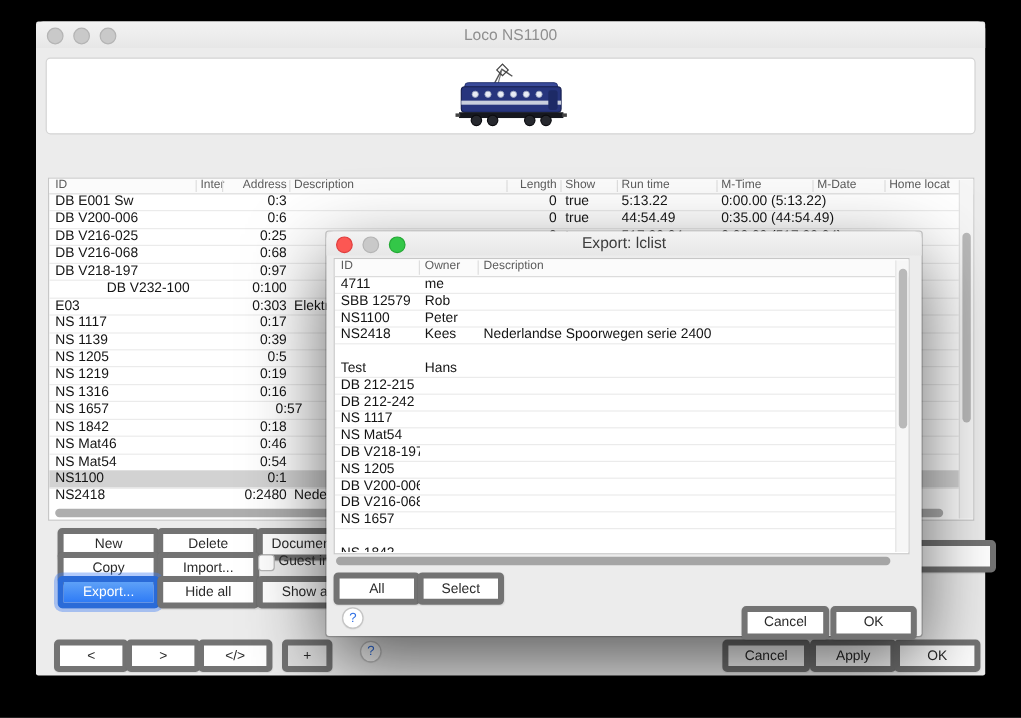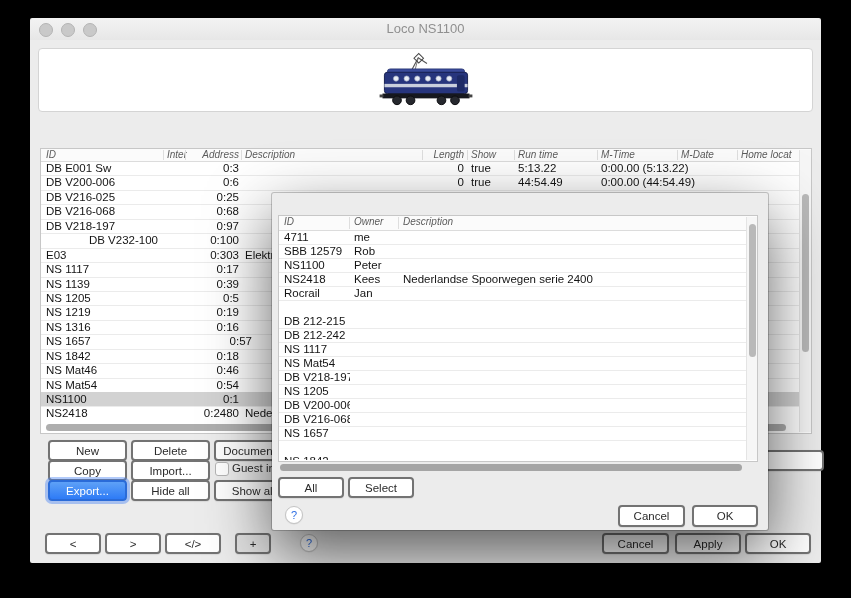--- a/index.html
+++ b/index.html
@@ -11,30 +11,30 @@
   .lights{position:absolute;left:9px;top:5px;display:flex;gap:8px;}
   .light{width:12px;height:12px;border-radius:50%;}
   .light.inactive{background:#c9c9c9;border:0.5px solid #b4b4b4;}
   .panel{position:absolute;background:#fff;border:1px solid #d4d4d4;border-radius:4px;}
   .tabbar{position:absolute;display:flex;background:#fff;border:1px solid #c6c6c6;border-radius:6px;overflow:hidden;height:19px;}
   .tab{font-size:11.5px;color:#2e2e2e;padding:0 13px;line-height:19px;border-right:1px solid #c9c9c9;white-space:nowrap;}
   .tab:last-child{border-right:none;}
   .tab.sel{background:#d5d5d5;}
   .tableBox{position:absolute;background:#fff;border:1px solid #c7c7c7;}
   .thead{position:absolute;left:0;right:0;top:0;background:#fbfbfb;border-bottom:1px solid #dcdcdc;}
-  .hcell{position:absolute;top:0;font-size:10px;color:#5c5c5c;white-space:nowrap;overflow:hidden;line-height:12px;font-style:italic;}
+  .hcell{position:absolute;top:0;font-size:10px;color:#5c5c5c;white-space:nowrap;overflow:hidden;line-height:12px;}
   .sep{position:absolute;top:1px;bottom:1px;width:1px;background:#dedede;}
   .tbody{position:absolute;left:0;right:0;overflow:hidden;}
   .trow{position:absolute;border-bottom:1px solid #ebebeb;}
   .trow.sel{background:#d2d2d2;}
   .tcell{position:absolute;top:0;font-size:11.5px;color:#141414;white-space:nowrap;overflow:hidden;line-height:14px;}
   .vscroll{position:absolute;top:1px;bottom:1px;width:11px;background:#f6f6f6;border-left:1px solid #e4e4e4;}
   .vthumb{position:absolute;left:2px;width:7px;background:#b9b9b9;border-radius:4px;}
   .hthumb{position:absolute;height:7px;background:#aeaeae;border-radius:4px;}
-  .btn{position:absolute;height:17px;background:#fff;border:2px solid #737373;border-radius:4px;
+  .btn{position:absolute;height:17px;background:#fff;border:5px solid #737373;border-radius:4px;
     font-size:11.5px;color:#2b2b2b;display:flex;align-items:center;justify-content:center;
     box-shadow:0 .5px 1px rgba(0,0,0,.08);white-space:nowrap;}
   .btn.primary{background:linear-gradient(#5ea1f7,#2e7bf6);border-color:#2a6bd8;color:#fff;
     box-shadow:0 0 0 3px rgba(62,125,246,.4);}
   .btn.gray{background:#e2e2e2;}
   .help{position:absolute;width:16px;height:16px;border-radius:50%;background:#fff;border:1px solid #c4c4c4;
     color:#2f6fe4;font-size:11px;display:flex;align-items:center;justify-content:center;box-shadow:0 .5px 1px rgba(0,0,0,.1);}
   .checkbox{position:absolute;width:12px;height:12px;background:#fff;border:1px solid #b5b5b5;border-radius:3px;}
   .cblabel{position:absolute;font-size:11.5px;color:#2b2b2b;white-space:nowrap;}
 </style>
@@ -114,21 +114,21 @@
           <div class="tcell" style="left: 700px; width: 58px; line-height: 14.44px;"></div>
         </div>
         <div class="trow" style="top: 14.44px; left: 0px; right: 0px; height: 14.44px;">
           <div class="tcell" style="left: 5px; width: 112px; line-height: 14.44px;">DB V200-006</div>
           <div class="tcell" style="left: 126px; width: 20px; line-height: 14.44px;"></div>
           <div class="tcell" style="left: 148px; width: 50px; line-height: 14.44px; text-align: right;">0:6</div>
           <div class="tcell" style="left: 204px; width: 176px; line-height: 14.44px;"></div>
           <div class="tcell" style="left: 385px; width: 38px; line-height: 14.44px; text-align: right;">0</div>
           <div class="tcell" style="left: 430px; width: 42px; line-height: 14.44px;">true</div>
           <div class="tcell" style="left: 477px; width: 80px; line-height: 14.44px;">44:54.49</div>
-          <div class="tcell" style="left: 560px; width: 118px; line-height: 14.44px;">0:00.00 (44:54.49)</div>
+          <div class="tcell" style="left: 560px; width: 118px; line-height: 14.44px;">0:35.00 (44:54.49)</div>
           <div class="tcell" style="left: 640px; width: 54px; line-height: 14.44px;"></div>
           <div class="tcell" style="left: 700px; width: 58px; line-height: 14.44px;"></div>
         </div>
         <div class="trow" style="top: 28.88px; left: 0px; right: 0px; height: 14.44px;">
           <div class="tcell" style="left: 5px; width: 112px; line-height: 14.44px;">DB V216-025</div>
           <div class="tcell" style="left: 126px; width: 20px; line-height: 14.44px;"></div>
           <div class="tcell" style="left: 148px; width: 50px; line-height: 14.44px; text-align: right;">0:25</div>
           <div class="tcell" style="left: 204px; width: 176px; line-height: 14.44px;"></div>
           <div class="tcell" style="left: 385px; width: 38px; line-height: 14.44px; text-align: right;">0</div>
           <div class="tcell" style="left: 430px; width: 42px; line-height: 14.44px;">true</div>
@@ -342,20 +342,28 @@
   <div class="btn" style="left:75px;top:515px;width:52px;">&gt;</div>
   <div class="btn" style="left:135px;top:515px;width:52px;">&lt;/&gt;</div>
   <div class="btn gray" style="left:205px;top:515px;width:32px;">+</div>
   <div class="help" style="left:270px;top:516px;">?</div>
   <div class="btn" style="left:572px;top:515px;width:63px;">Cancel</div>
   <div class="btn" style="left:645px;top:515px;width:62px;">Apply</div>
   <div class="btn" style="left:715px;top:515px;width:62px;">OK</div>
 </div>
 
 <div class="window" style="left:272px;top:193px;width:496px;height:337px;z-index:10;box-shadow:0 24px 65px rgba(0,0,0,.62),0 0 0 1px rgba(0,0,0,.2);">
+  <div class="titlebar" style="height:20px;">
+    <div class="lights" style="top:4px;left:8px;gap:8px;">
+      <div class="light" style="background:#fc5753;border:0.5px solid #df3e3e;"></div>
+      <div class="light inactive"></div>
+      <div class="light" style="background:#33c748;border:0.5px solid #24a835;"></div>
+    </div>
+    <div class="title" style="height:20px;line-height:20px;color:#3c3c3c;">Export: lclist</div>
+  </div>
 
   <div class="tableBox" style="left:6px;top:22px;width:478px;height:245px;">
     <div class="thead" id="exp-head" style="height:14px;">
         <div class="hcell" style="left: 5px; width: 66px;">ID</div>
         <div class="hcell" style="left: 75px; width: 46px;">Owner</div>
         <div class="hcell" style="left: 124px; width: 340px;">Description</div>
         <div class="sep" style="left: 70px;"></div>
         <div class="sep" style="left: 119px;"></div>
       </div>
     <div class="tbody" id="exp-body" style="top:14px;bottom:1px;right:10px;">
@@ -372,23 +380,23 @@
         <div class="trow" style="top: 28px; left: 0px; right: 0px; height: 14px;">
           <div class="tcell" style="left: 5px; width: 66px; line-height: 14px;">NS1100</div>
           <div class="tcell" style="left: 75px; width: 46px; line-height: 14px;">Peter</div>
           <div class="tcell" style="left: 124px; width: 340px; line-height: 14px;"></div>
         </div>
         <div class="trow" style="top: 42px; left: 0px; right: 0px; height: 14px;">
           <div class="tcell" style="left: 5px; width: 66px; line-height: 14px;">NS2418</div>
           <div class="tcell" style="left: 75px; width: 46px; line-height: 14px;">Kees</div>
           <div class="tcell" style="left: 124px; width: 340px; line-height: 14px;">Nederlandse Spoorwegen serie 2400</div>
         </div>
-        <div class="trow" style="top: 56px; left: 0px; right: 0px; height: 14px;">
-          <div class="tcell" style="left: 5px; width: 66px; line-height: 14px;">Rocrail</div>
-          <div class="tcell" style="left: 75px; width: 46px; line-height: 14px;">Jan</div>
+        <div class="trow" style="top: 70px; left: 0px; right: 0px; height: 14px;">
+          <div class="tcell" style="left: 5px; width: 66px; line-height: 14px;">Test</div>
+          <div class="tcell" style="left: 75px; width: 46px; line-height: 14px;">Hans</div>
           <div class="tcell" style="left: 124px; width: 340px; line-height: 14px;"></div>
         </div>
         <div class="trow" style="top: 84px; left: 0px; right: 0px; height: 14px;">
           <div class="tcell" style="left: 5px; width: 66px; line-height: 14px;">DB 212-215</div>
           <div class="tcell" style="left: 75px; width: 46px; line-height: 14px;"></div>
           <div class="tcell" style="left: 124px; width: 340px; line-height: 14px;"></div>
         </div>
         <div class="trow" style="top: 98px; left: 0px; right: 0px; height: 14px;">
           <div class="tcell" style="left: 5px; width: 66px; line-height: 14px;">DB 212-242</div>
           <div class="tcell" style="left: 75px; width: 46px; line-height: 14px;"></div>

